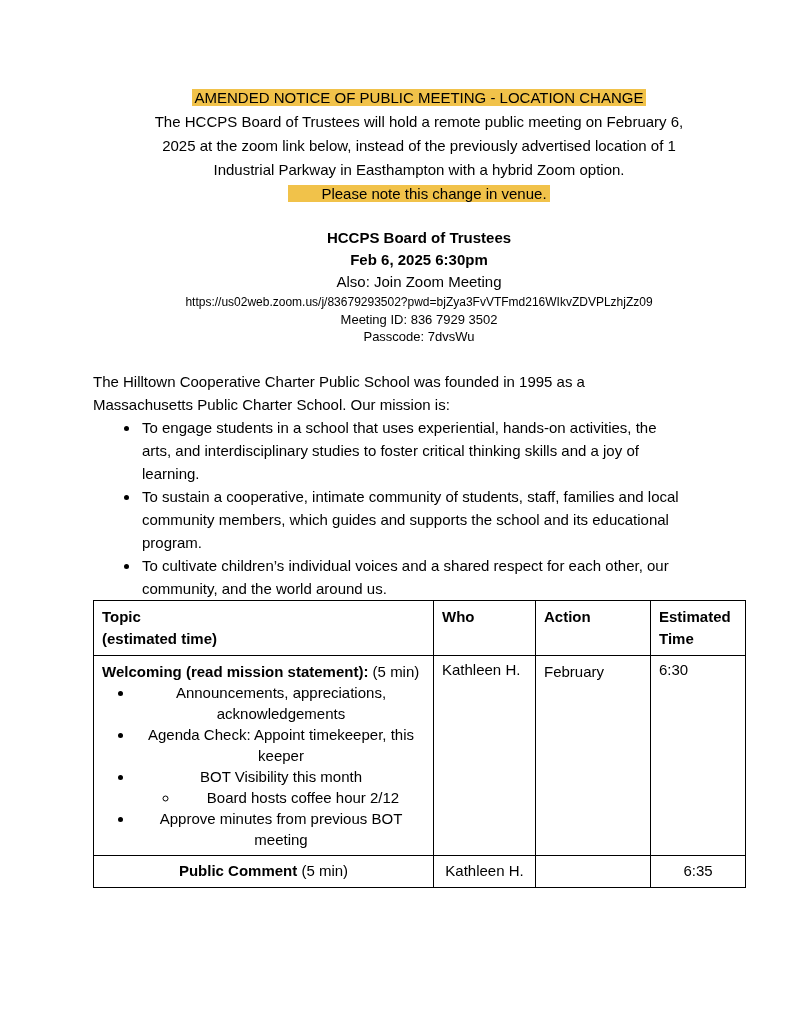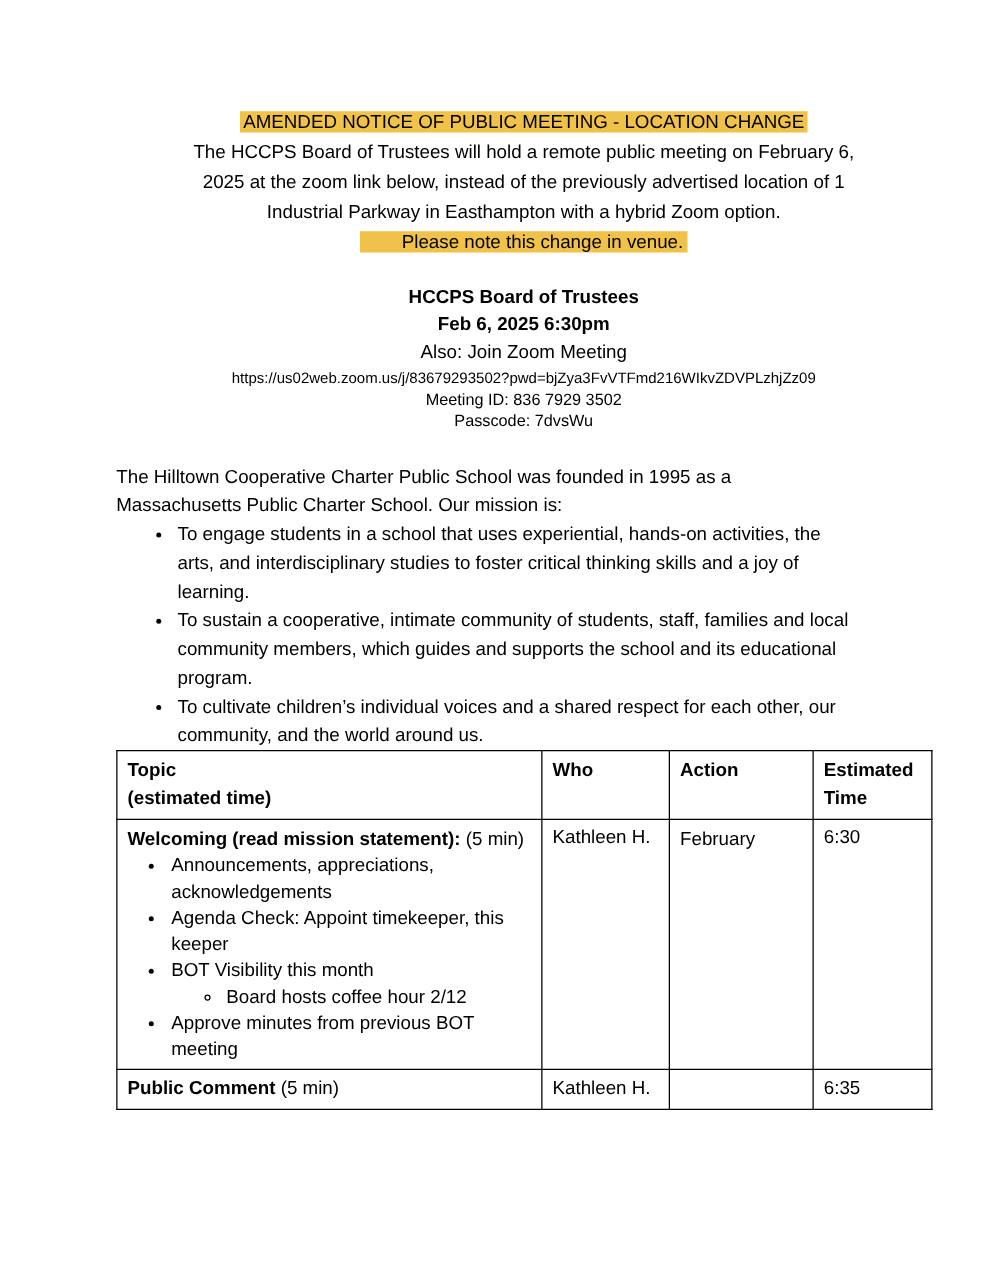--- a/index.html
+++ b/index.html
@@ -41,25 +41,25 @@
     margin-top: 20px;
   }
   table.agenda th { font-weight: bold; line-height: 22px; }
   .col-topic { width: 340px; }
   .col-who { width: 102px; }
   .col-action { width: 115px; }
   .col-time { width: 95px; }
 
   td.topic-cell { line-height: 21px; padding-bottom: 10px; }
   .cell-list { margin: 0; padding-left: 32px; }
-  .cell-list > li { padding-left: 3px; }
+  .cell-list > li { padding-left: 3px; text-align: center; }
   .cell-sublist { margin: 0; padding-left: 42px; list-style-type: circle; }
   .cell-sublist > li { padding-left: 2px; }
   td.action-cell { vertical-align: bottom; padding-bottom: 40px; line-height: 21px; }
-  tr.row-short td { padding-top: 5px; padding-bottom: 6px; line-height: 20px; }
+  tr.row-short td { padding-top: 5px; padding-bottom: 6px; line-height: 20px; text-align: center; }
 </style>
 </head>
 <body>
 
 <div class="page">
   <div class="content">
 
     <div class="top-notice center">
       <div><span class="hl">AMENDED NOTICE OF PUBLIC MEETING - LOCATION CHANGE</span></div>
       <div>The HCCPS Board of Trustees will hold a remote public meeting on February 6,</div>

